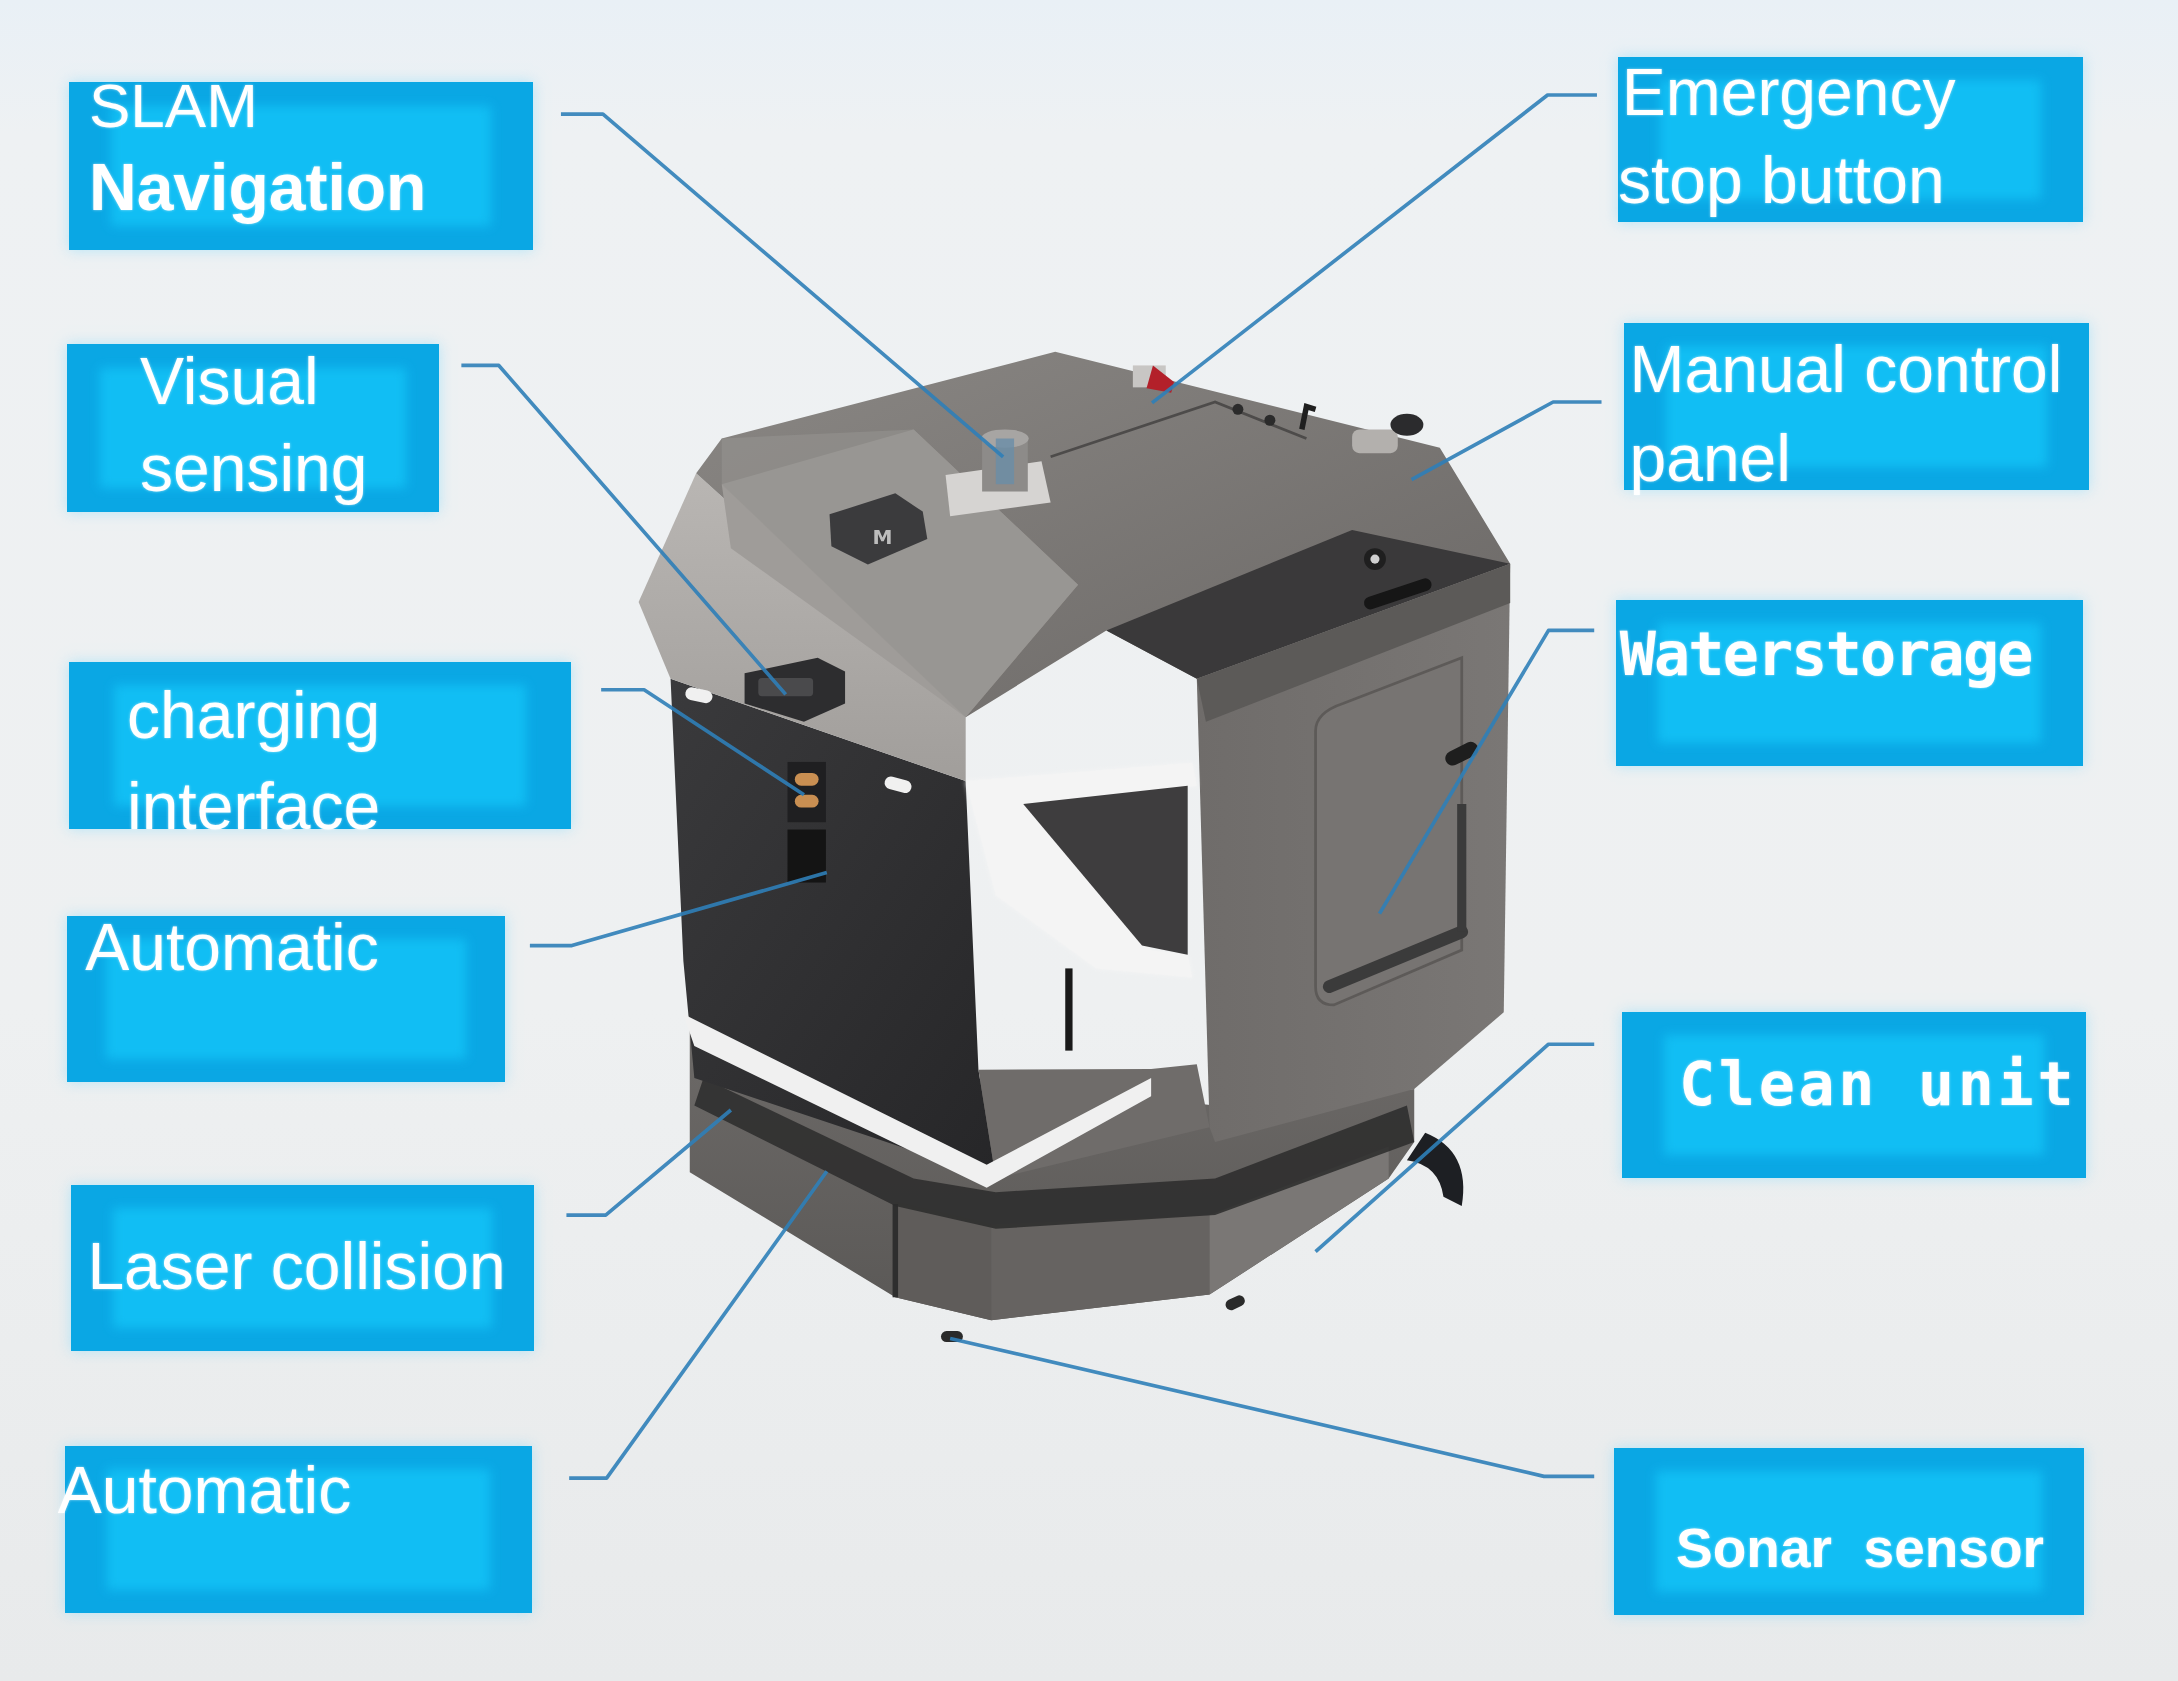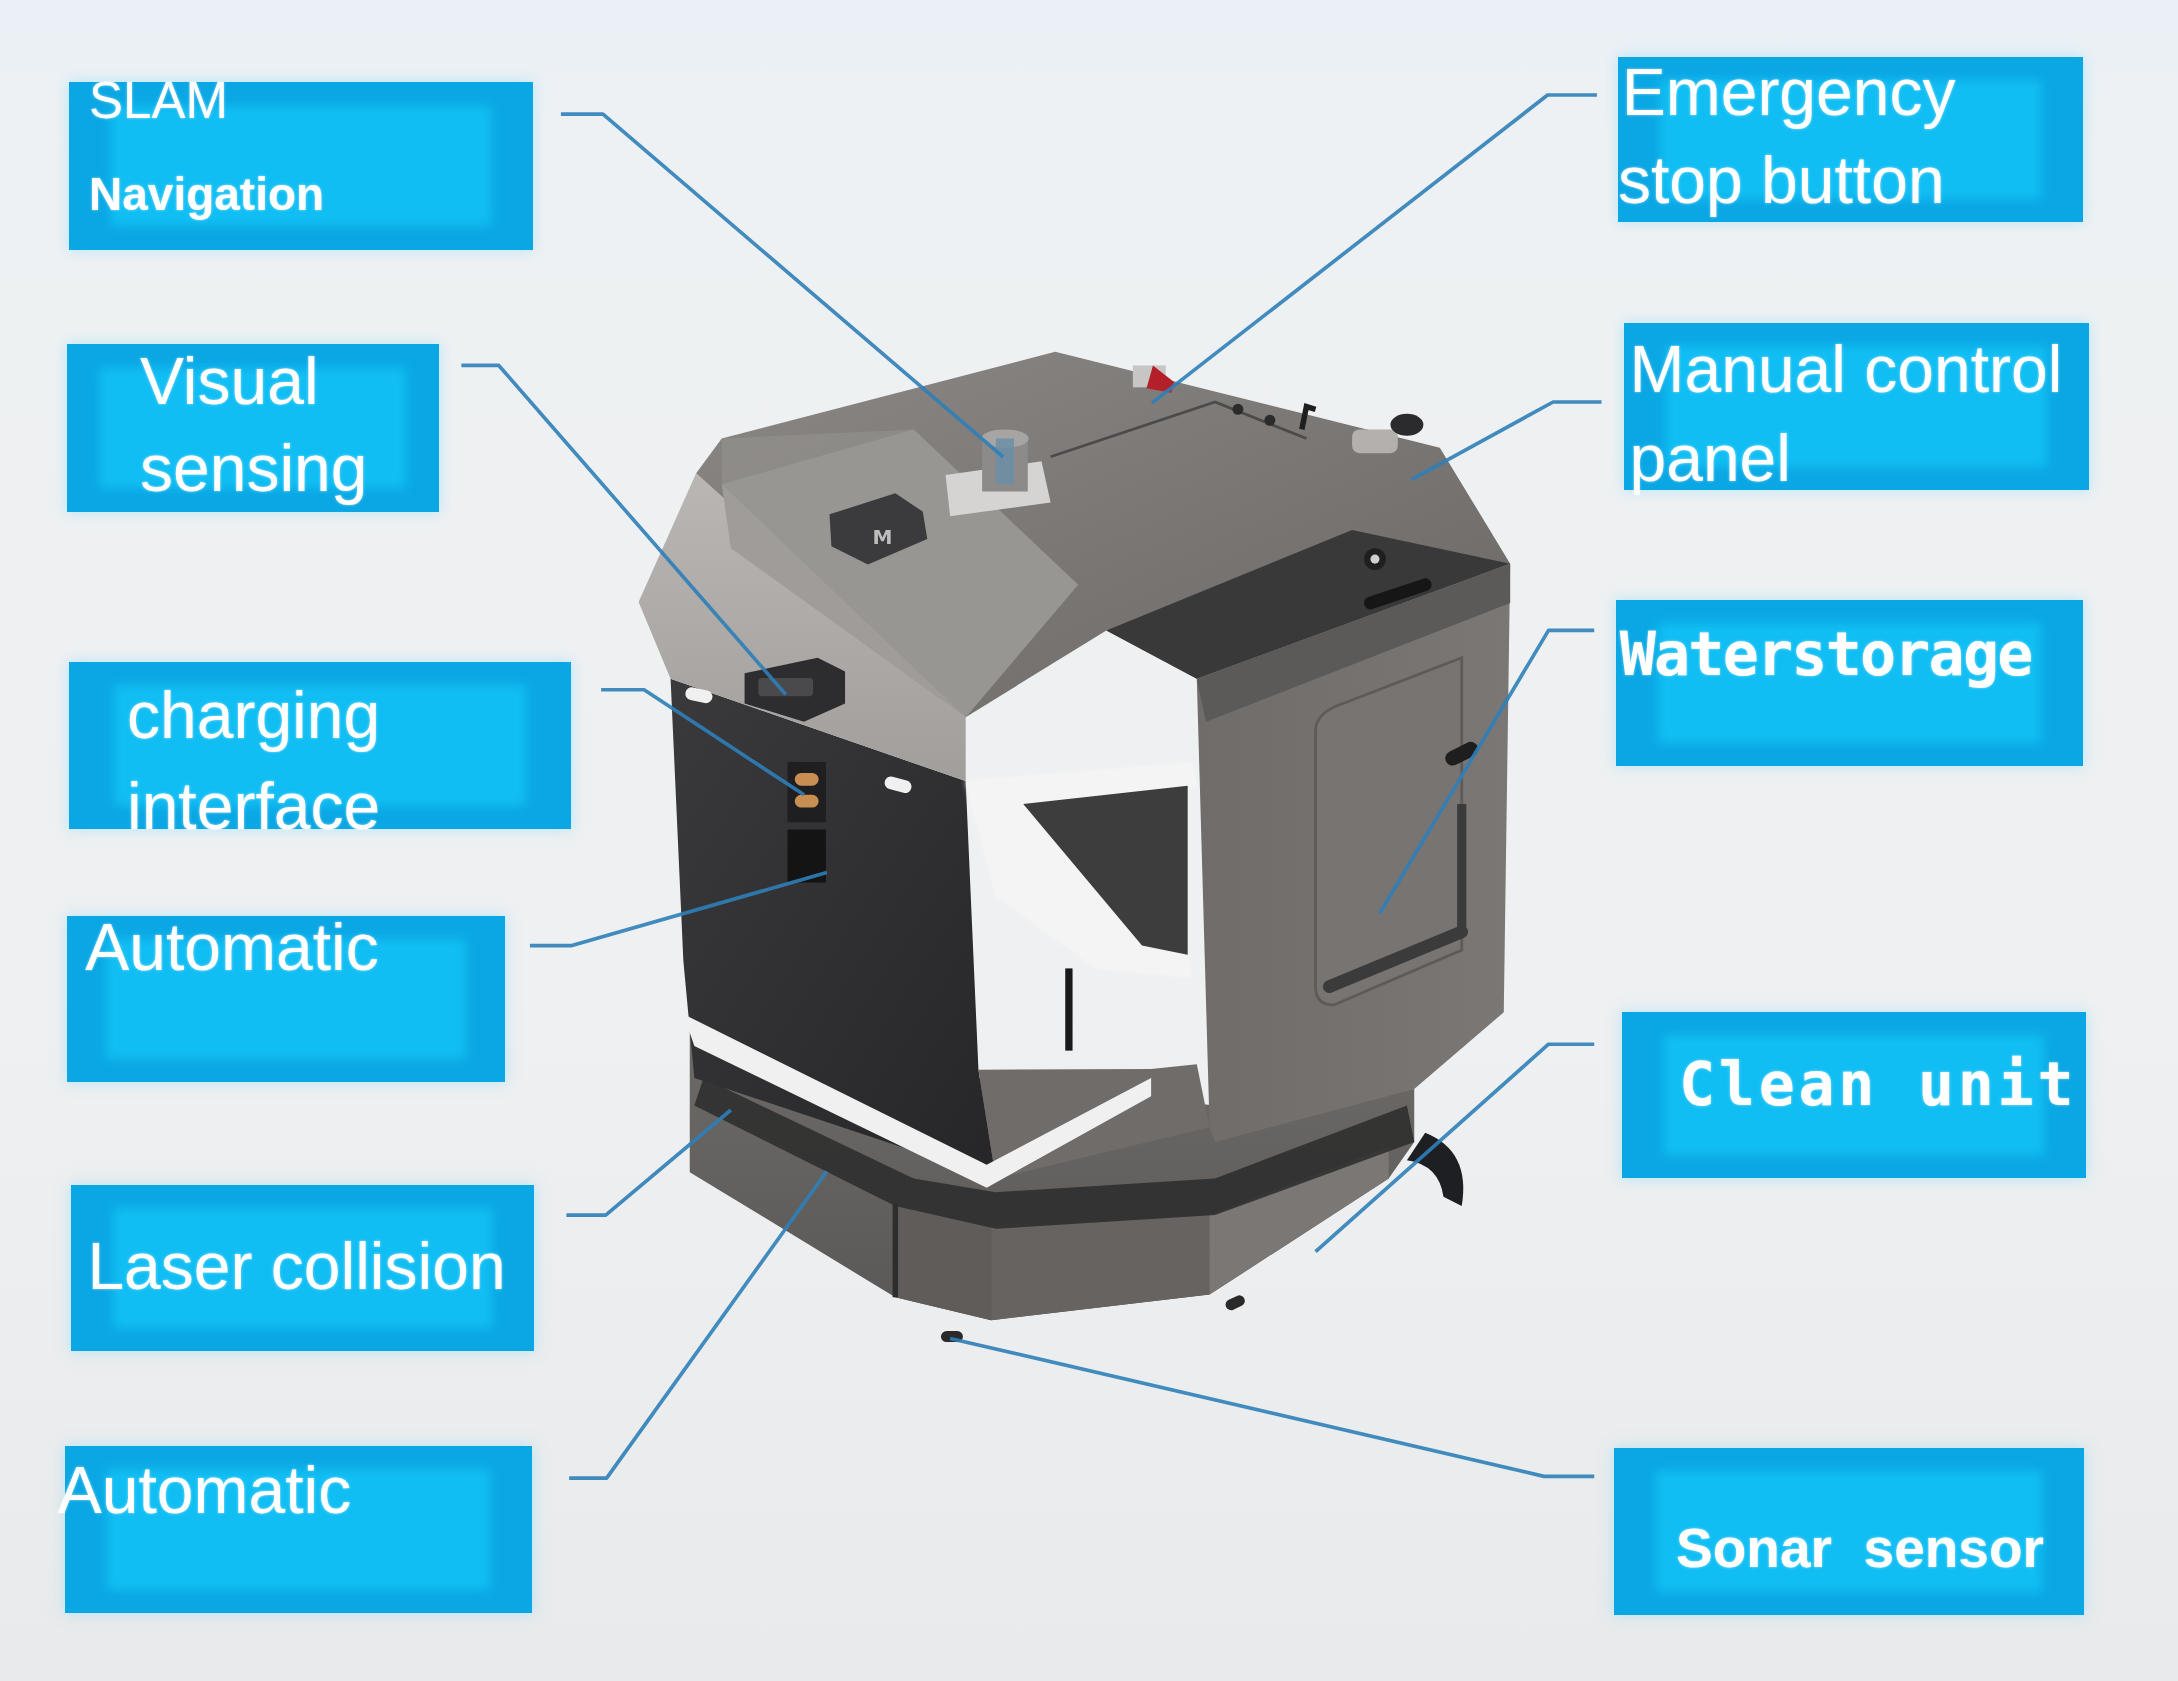--- a/index.html
+++ b/index.html
@@ -154,22 +154,22 @@
     <polyline points="623,1618 664,1618 905,1282"></polyline>
     <polyline points="1748,104 1694,104 1261,441"></polyline>
     <polyline points="1753,440 1700,440 1545,525"></polyline>
     <polyline points="1745,690 1695,690 1510,1000"></polyline>
     <polyline points="1745,1143 1695,1143 1440,1370"></polyline>
     <polyline points="1745,1616 1690,1616 1040,1465"></polyline>
   </g>
 </svg>
 
 <div class="label-box" style="left:69px;top:82px;width:464px;height:168px;">
-  <div class="label-text sans" style="left:20px;top:-7.3px;font-size:51px;">SLAM</div>
-  <div class="label-text sans bold" style="left:20px;top:89px;font-size:46px;">Navigation</div>
+  <div class="label-text sans" style="left:20px;top:-7.3px;font-size:62px;">SLAM</div>
+  <div class="label-text sans bold" style="left:20px;top:72px;font-size:66px;">Navigation</div>
 </div>
 
 <div class="label-box" style="left:67px;top:344px;width:372px;height:168px;">
   <div class="label-text sans" style="left:73px;top:3.7px;font-size:66px;">Visual</div>
   <div class="label-text sans" style="left:73px;top:91px;font-size:66px;">sensing</div>
 </div>
 
 <div class="label-box" style="left:69px;top:662px;width:502px;height:167px;">
   <div class="label-text sans" style="left:58px;top:20px;font-size:66px;">charging</div>
   <div class="label-text sans" style="left:58px;top:111px;font-size:66px;">interface</div>

